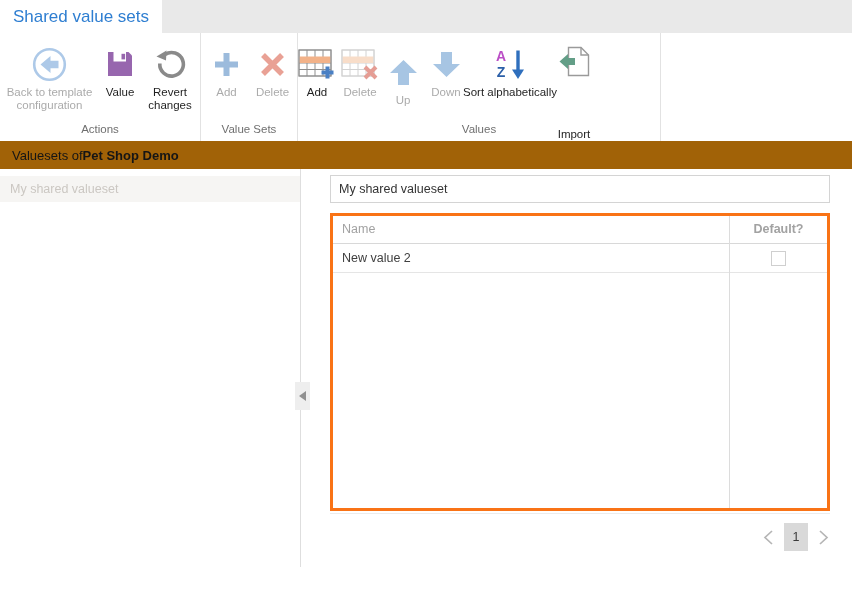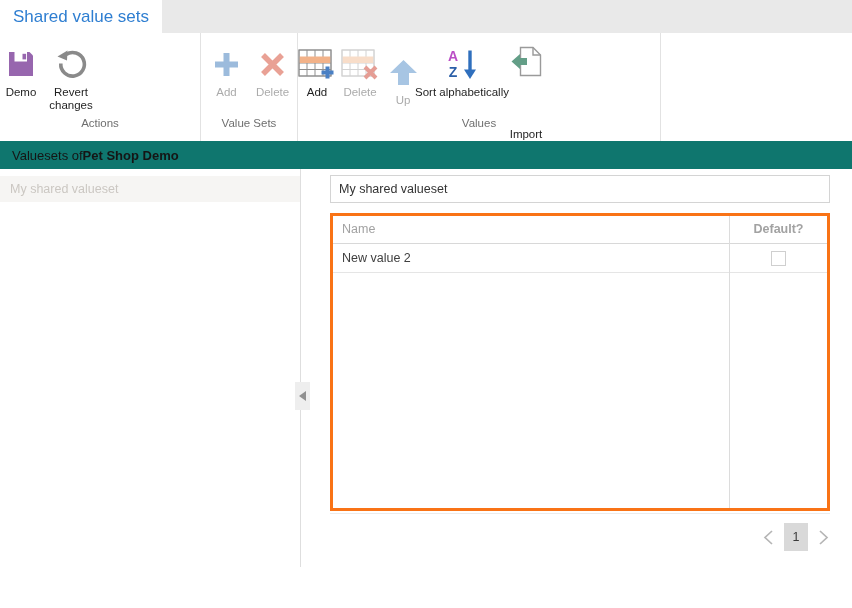--- a/index.html
+++ b/index.html
@@ -14,32 +14,32 @@
     width:162px; background:#ffffff; display:flex; align-items:center; justify-content:center;
     font-size:17px; color:#2e7ed1; cursor:default;
   }
   
   .ribbon { height:108px; background:#ffffff; display:flex; }
   .rgroup { position:relative; height:100%; box-sizing:border-box; border-right:1px solid #e2e2e2; }
   .btnrow { display:flex; height:100%; }
   .g-actions { width:201px; }
   .g-valuesets { width:97px; padding-left:3px; box-sizing:border-box; }
   .g-values { width:363px; }
-  .grouplbl { position:absolute; bottom:12px; left:0; right:0; text-align:center; font-size:11.5px; color:#6f6f6f; }
+  .grouplbl { position:absolute; bottom:6px; left:0; right:0; text-align:center; font-size:11.5px; color:#6f6f6f; }
   .rbtn { display:flex; flex-direction:column; align-items:center; padding-top:11px; box-sizing:border-box; }
   .rbtn .icn { height:40px; display:flex; align-items:center; justify-content:center; }
   .rbtn .lbl { margin:2px -8px 0 -8px; font-size:11.5px; line-height:13px; text-align:center; color:#1f1f1f; }
   .rbtn.disabled .lbl { color:#ababab; }
   .w-back{width:99px;} .w-save{width:42px;} .w-revert{width:58px;}
   .w-vsadd{width:45px;} .w-vsdel{width:47px;}
   .w-add{width:38px;} .w-del{width:48px;} .w-up{width:38px;margin-top:8px;} .w-down{width:48px;}
   .w-sort{width:80px;} .w-import{width:48px;gap:48px;} .w-copy{width:62px;}
   
   .headerbar {
-    height:28px; background:#0f766e; display:flex; align-items:center;
+    height:28px; background:#a16207; display:flex; align-items:center;
     padding-left:12px; font-size:13px; color:#151515;
   }
   
   .content { position:relative; height:398px; background:#fff; }
   .leftpanel { position:absolute; left:0; top:0; bottom:0; width:301px; border-right:1px solid #dedede; box-sizing:border-box; }
   .listitem {
     margin-top:7px; height:26px; line-height:26px; background:#f6f5f3;
     color:#cbc7c2; font-size:12.5px; padding-left:10px; cursor:default;
   }
   .collapse-handle {
@@ -80,29 +80,38 @@
 <div class="tabbar">
   <div class="tab">
     <span>Shared value sets</span>
   </div>
 </div>
 
 <div class="ribbon">
 
   <div class="rgroup g-actions">
     <div class="btnrow">
+      <div class="rbtn w-back disabled">
+        <span class="icn">
+          <svg width="37" height="37" viewBox="0 0 37 37">
+            <circle cx="18.5" cy="18.5" r="15.3" fill="none" stroke="#adc9e8" stroke-width="2.6"></circle>
+            <path d="M9.5 18.5 L19.5 10 V14.8 H27.5 V22.2 H19.5 V27 Z" fill="#adc9e8"></path>
+          </svg>
+        </span>
+        <span class="lbl">Back to template configuration</span>
+      </div>
       <div class="rbtn w-save">
         <span class="icn">
           <svg width="34" height="34" viewBox="0 0 34 34">
             <path d="M5 5 H25.5 L29 8.5 V29 H5 Z" fill="#9766ae"></path>
             <rect x="10.5" y="5" width="12.5" height="9.5" fill="#ffffff"></rect>
             <rect x="18.5" y="6.8" width="3.6" height="5.6" fill="#9766ae"></rect>
           </svg>
         </span>
-        <span class="lbl">Demo</span>
+        <span class="lbl">Value</span>
       </div>
       <div class="rbtn w-revert">
         <span class="icn">
           <svg width="34" height="34" viewBox="0 0 34 34">
             <path d="M12 7.5 A 11.8 11.8 0 1 1 6.8 16.5" fill="none" stroke="#8a8a8a" stroke-width="3.6"></path>
             <polygon points="3.5,9.5 13.5,3.5 13,13.5" fill="#8a8a8a"></polygon>
           </svg>
         </span>
         <span class="lbl">Revert changes</span>
       </div>
@@ -158,20 +167,28 @@
         </span>
         <span class="lbl">Delete</span>
       </div>
       <div class="rbtn w-up disabled">
         <span class="icn">
           <svg width="33" height="29" viewBox="0 0 33 29">
             <polygon points="16.5,2 30,15 22,15 22,27 11,27 11,15 3,15" fill="#a7c5e3"></polygon>
           </svg>
         </span>
         <span class="lbl">Up</span>
+      </div>
+      <div class="rbtn w-down disabled">
+        <span class="icn">
+          <svg width="33" height="29" viewBox="0 0 33 29">
+            <polygon points="16.5,27 3,14 11,14 11,2 22,2 22,14 30,14" fill="#a7c5e3"></polygon>
+          </svg>
+        </span>
+        <span class="lbl">Down</span>
       </div>
       <div class="rbtn w-sort">
         <span class="icn">
           <svg width="36" height="34" viewBox="0 0 36 34">
             <text x="9" y="13.5" text-anchor="middle" font-size="14" font-weight="bold" font-family="Liberation Sans, sans-serif" fill="#bb4ec6">A</text>
             <text x="9" y="30" text-anchor="middle" font-size="14" font-weight="bold" font-family="Liberation Sans, sans-serif" fill="#2b5fa8">Z</text>
             <path d="M26 3.5 V24" stroke="#2f6fbd" stroke-width="3.4" fill="none"></path>
             <polygon points="20,22.5 32,22.5 26,32" fill="#2f6fbd"></polygon>
           </svg>
         </span>

